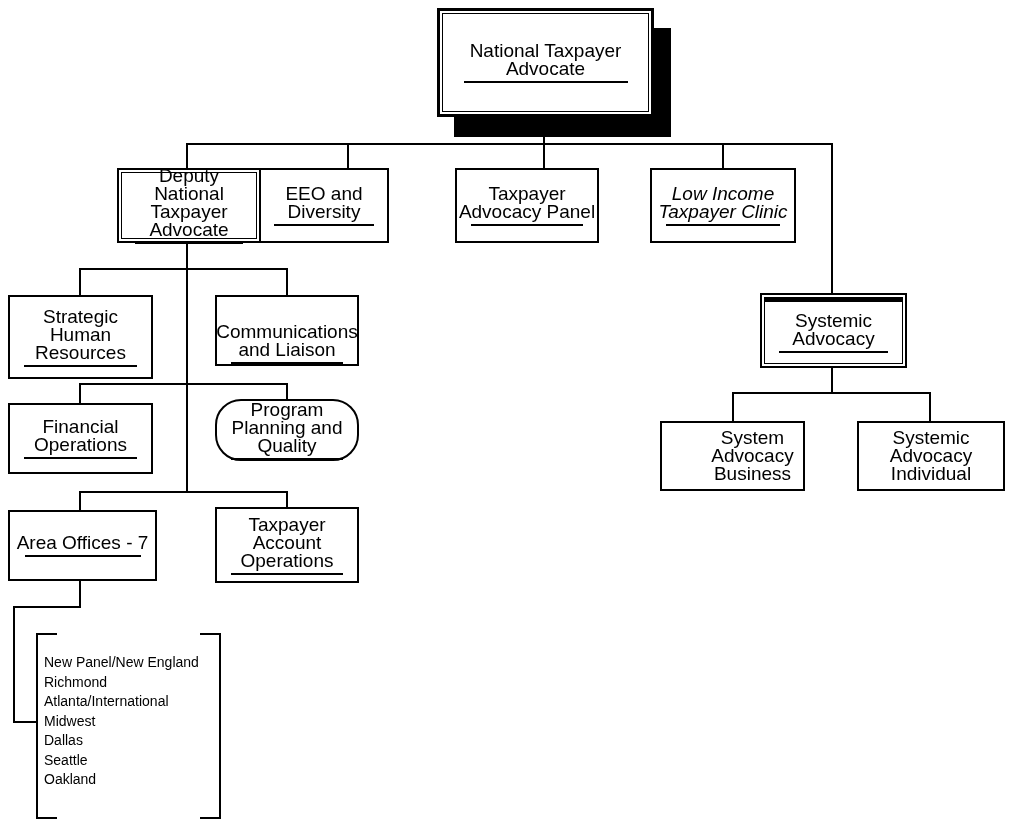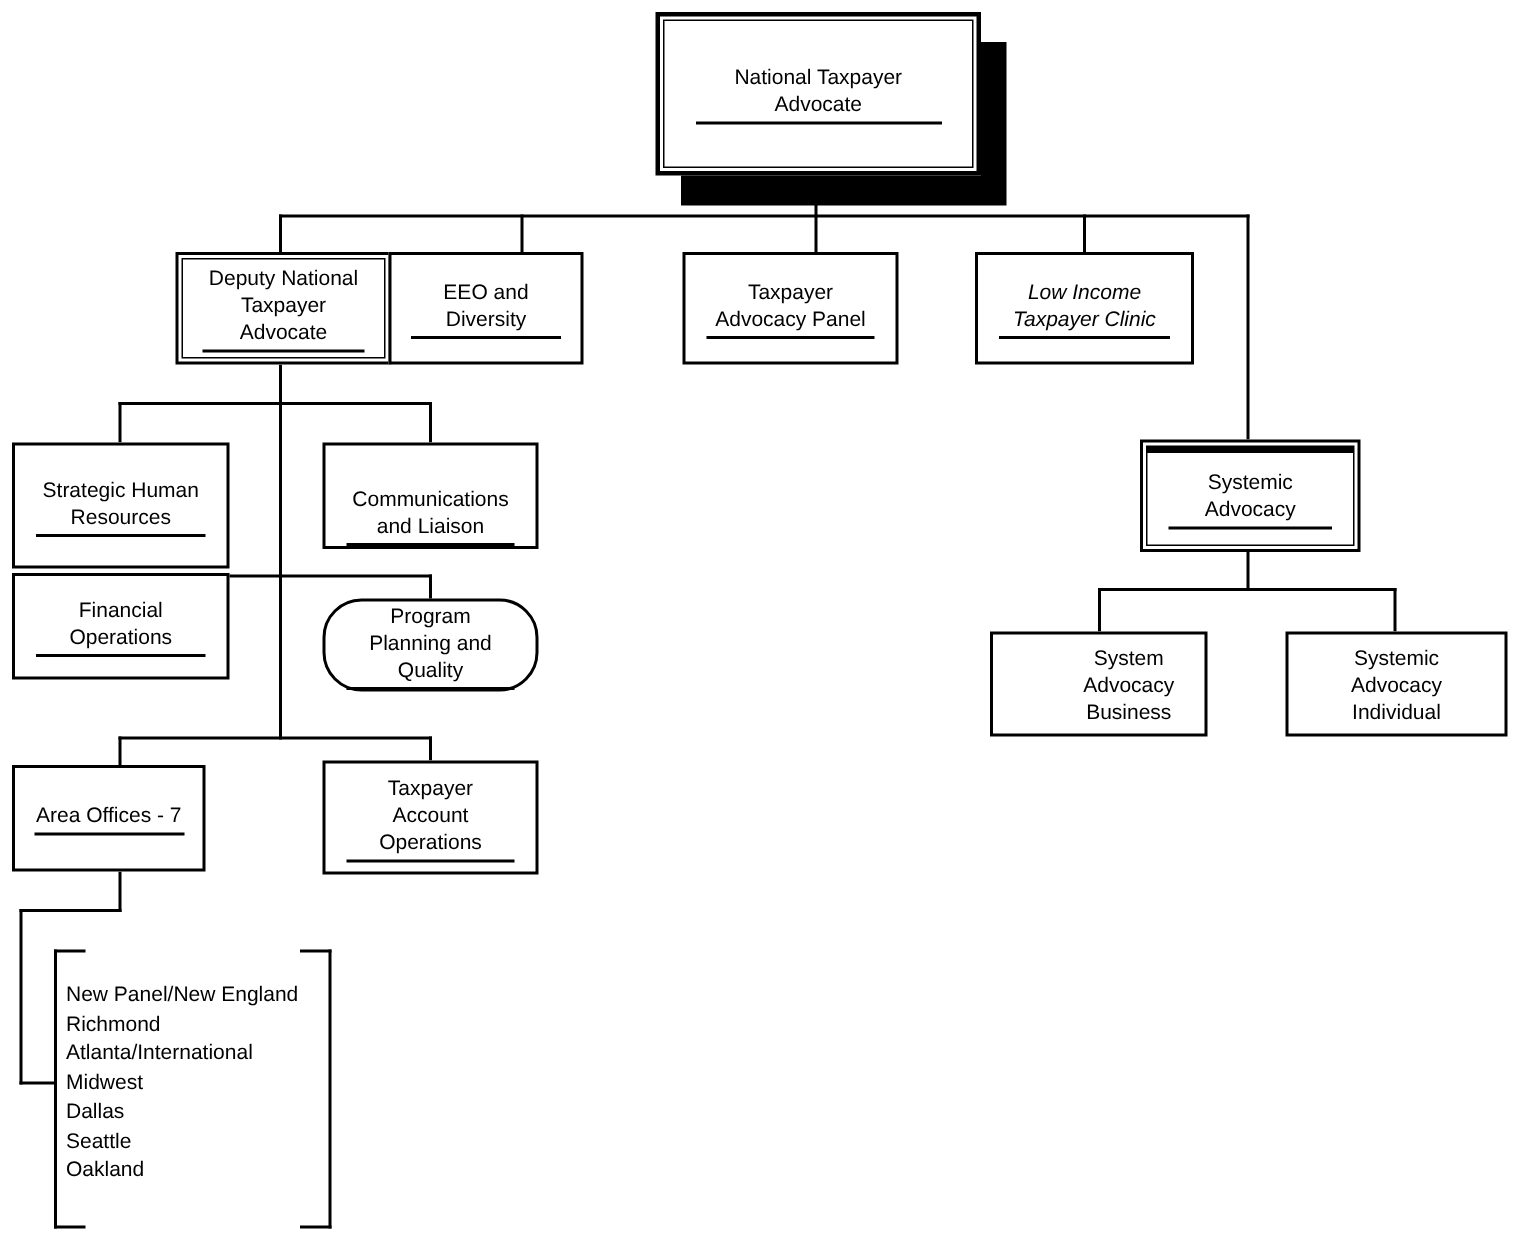--- a/index.html
+++ b/index.html
@@ -41,21 +41,21 @@
     justify-content: center;
   }
   .inner.thick-top { border-top: 5px solid #000000; }
   .content {
     display: flex;
     flex-direction: column;
     align-items: center;
     width: 100%;
   }
   .box-label {
-    font-size: 14px;
+    font-size: 19px;
     line-height: 18px;
     color: #000000;
     text-align: center;
     white-space: pre-line;
   }
   .sig-line {
     width: 80%;
     height: 0;
     border-bottom: 2px solid #000000;
     margin-top: 3px;
@@ -181,21 +181,21 @@
   <div class="box double" style="left:760px; top:293px; width:147px; height:75px;">
     <div class="inner thick-top">
       <div class="content">
         <div class="box-label">Systemic
 Advocacy</div>
         <div class="sig-line"></div>
       </div>
     </div>
   </div>
 
-  <div class="box" style="left:8px; top:382px; width:145px; height:71px;">
+  <div class="box" style="left:8px; top:403px; width:145px; height:71px;">
     <div class="content">
       <div class="box-label">Financial
 Operations</div>
       <div class="sig-line"></div>
     </div>
   </div>
 
   <div class="box" style="left:215px; top:399px; width:144px; height:62px;border-radius:26px;">
     <div class="content">
       <div class="box-label">Program
@@ -213,21 +213,21 @@
   </div>
 
   <div class="box" style="left:857px; top:421px; width:148px; height:70px;">
     <div class="content">
       <div class="box-label">Systemic
 Advocacy
 Individual</div>
     </div>
   </div>
 
-  <div class="box" style="left:8px; top:510px; width:129px; height:71px;">
+  <div class="box" style="left:8px; top:510px; width:149px; height:71px;">
     <div class="content">
       <div class="box-label">Area Offices - 7</div>
       <div class="sig-line"></div>
     </div>
   </div>
 
   <div class="box" style="left:215px; top:507px; width:144px; height:76px;">
     <div class="content">
       <div class="box-label">Taxpayer
 Account

